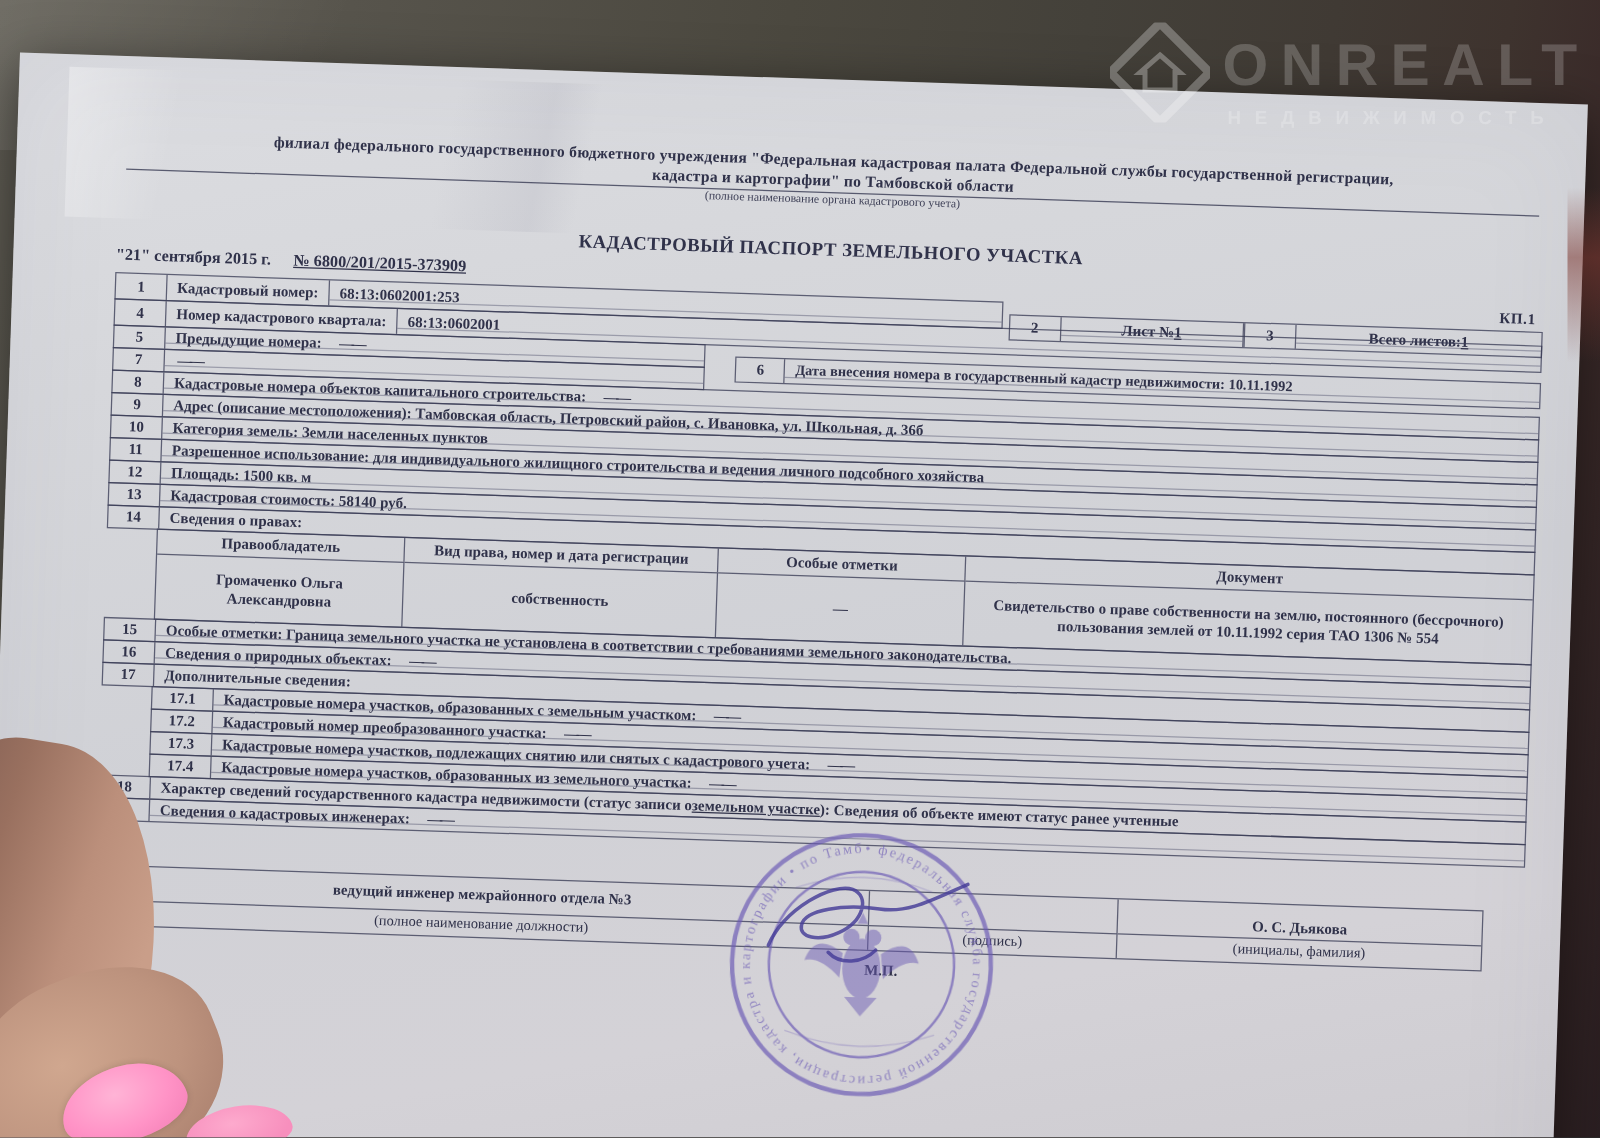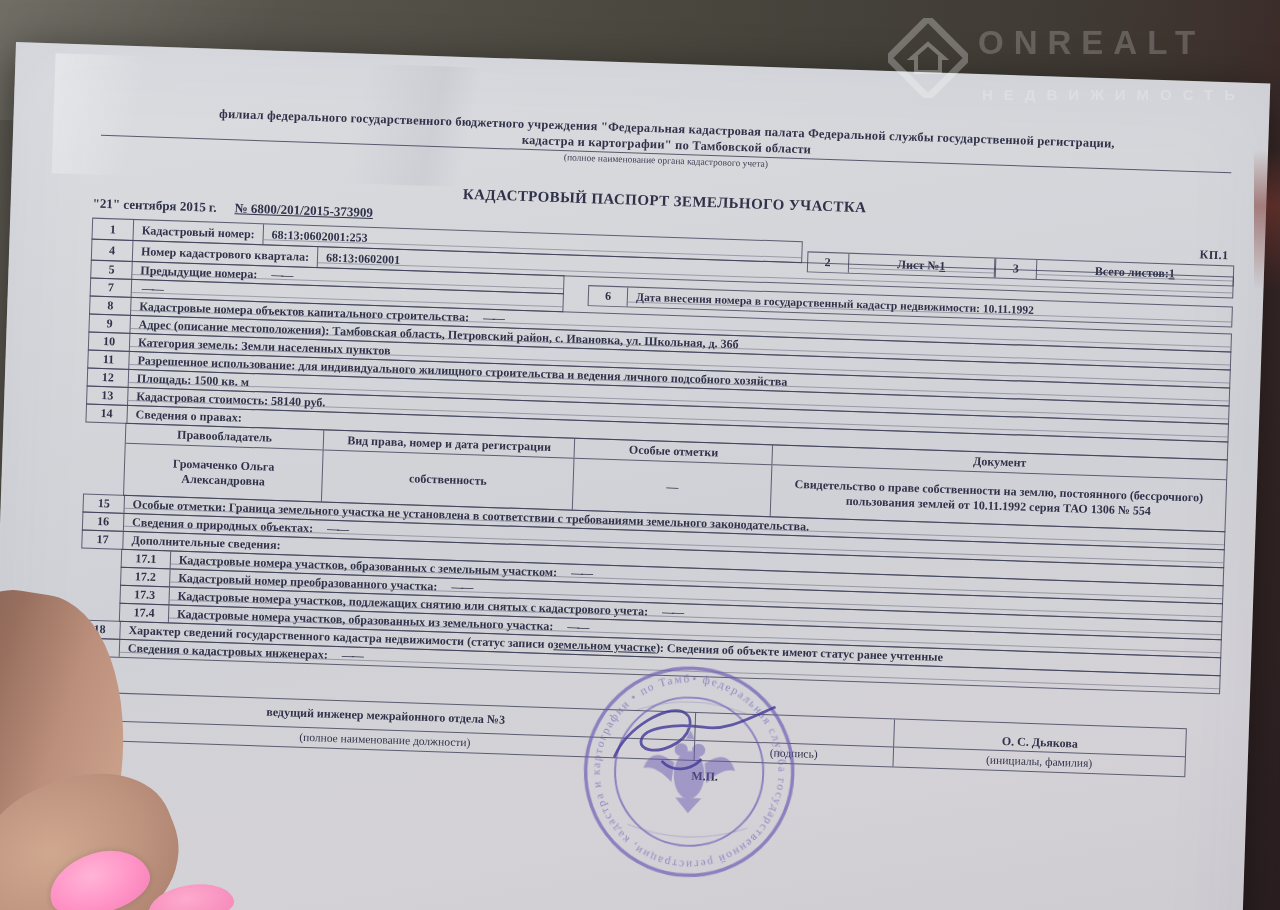--- a/index.html
+++ b/index.html
@@ -72,21 +72,21 @@
   .sig .lastc{border-right:none;}
   .mp{margin-top:8px;margin-left:54%;font-size:12px;}
 
   
   .stamp{position:absolute;left:588px;top:598px;width:218px;height:218px;opacity:.8;filter:blur(.6px);pointer-events:none;}
   .sign{position:absolute;left:612px;top:632px;width:175px;height:90px;opacity:.9;pointer-events:none;}
 
   
   .wm{position:absolute;left:0;top:0;width:1280px;height:910px;pointer-events:none;font-family:"Liberation Sans","DejaVu Sans",sans-serif;}
   .wm-diamond{position:absolute;left:888px;top:18px;width:80px;height:80px;}
-  .wm-brand{position:absolute;left:978px;top:24px;font-size:33px;font-weight:bold;letter-spacing:10px;color:rgba(255,255,255,.20);}
+  .wm-brand{position:absolute;left:978px;top:24px;font-size:47px;font-weight:bold;letter-spacing:10px;color:rgba(255,255,255,.20);}
   .wm-sub{position:absolute;left:982px;top:86px;font-size:15px;font-weight:bold;letter-spacing:11px;color:rgba(255,255,255,.22);}
 
   
   .hand{position:absolute;left:0;top:585px;width:260px;height:325px;pointer-events:none;}
   .palm{position:absolute;left:-78px;top:8px;width:200px;height:340px;
     background:linear-gradient(100deg,#7d5b51 0%,#99705f 30%,#bb8f7b 60%,#c99e89 85%);
     border-radius:42% 58% 50% 50%/35% 62% 55% 45%;transform:rotate(9deg);}
   .knuckle{position:absolute;left:-30px;top:195px;width:210px;height:160px;
     background:radial-gradient(ellipse at 40% 40%,#d0a78f 0%,#bd937e 55%,#a47a69 100%);
     border-radius:50% 50% 45% 55%/55% 45% 50% 50%;transform:rotate(-22deg);}

